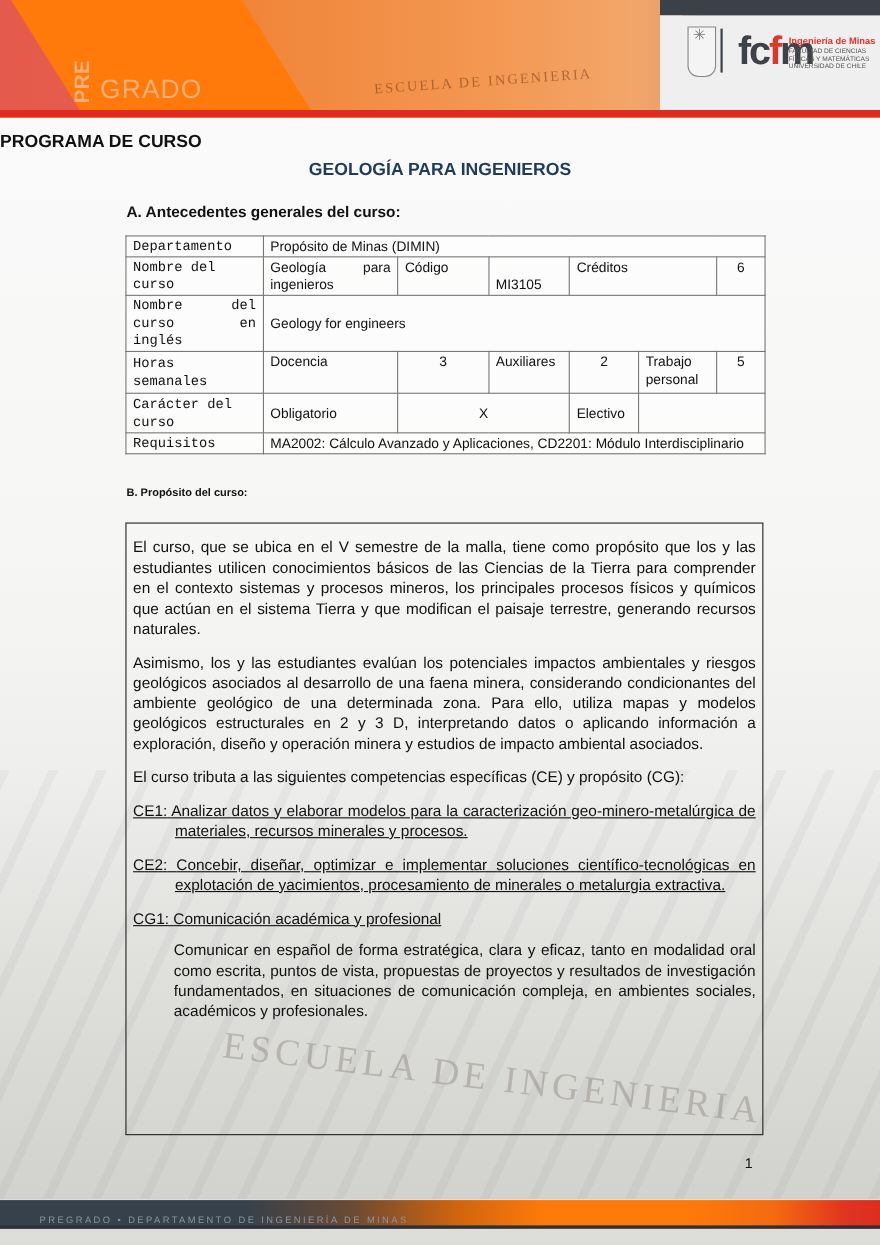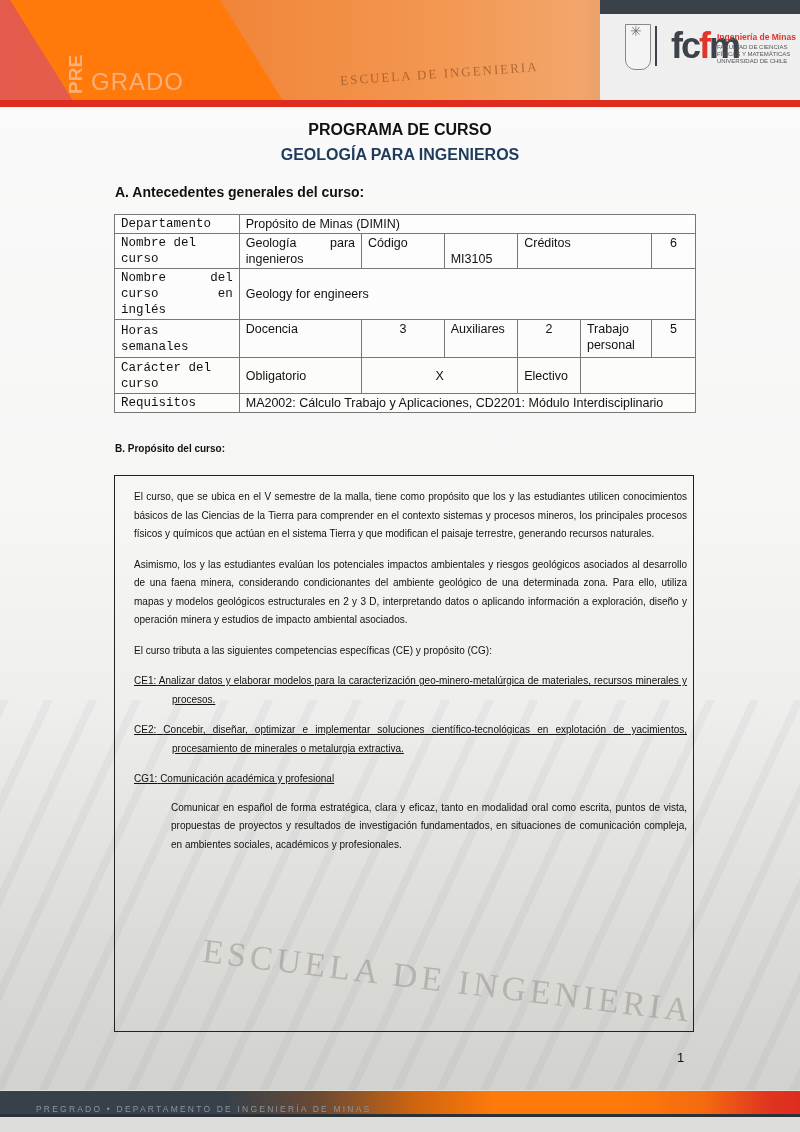--- a/index.html
+++ b/index.html
@@ -70,41 +70,41 @@
   .logo .crest::before { content: "\2733"; position: absolute; left: 4px; top: -2px; font-size: 14px; color: #777; }
   .logo .fcfm {
     position: absolute; left: 30px; top: 2px; font-size: 36px; letter-spacing: -2px;
     color: #3c4248; font-weight: bold; line-height: 40px; border-left: 2px solid #3c4248; padding-left: 14px;
   }
   .logo .fcfm .f2 { color: #e0352a; }
   .logo .ing { position: absolute; left: 92px; top: 8px; font-size: 8.5px; color: #e0352a; white-space: nowrap; font-weight: bold; }
   .logo .fac { position: absolute; left: 92px; top: 20px; font-size: 6px; line-height: 7px; color: #555; white-space: pre; }
 
   
-  .title1 { position: absolute; left: 0; width: 800px; top: 121px; text-align: center; font-weight: bold; font-size: 16px; color: #111; }
+  .title1 { position: absolute; left: 0; width: 800px; top: 121px; text-align: left; font-weight: bold; font-size: 16px; color: #111; }
   .title2 { position: absolute; left: 0; width: 800px; top: 146px; text-align: center; font-weight: bold; font-size: 16px; color: #1f3a5a; }
   .sec-a { position: absolute; left: 115px; top: 184px; font-weight: bold; font-size: 14px; }
   .sec-b { position: absolute; left: 115px; top: 443px; font-weight: bold; font-size: 10px; }
 
   
   table.info {
     position: absolute; left: 114px; top: 214px; width: 582px;
     border-collapse: collapse; font-size: 12.5px; background: rgba(255,255,255,0.6);
   }
   table.info td { border: 1px solid #777; padding: 1px 6px; vertical-align: top; line-height: 16px; }
   table.info td.label { vertical-align: middle; width: 120px; font-family: Liberation Mono, monospace; }
   table.info td.center { text-align: center; }
   table.info td.lastline { text-align: justify; }
   .it { }
 
   
   .purpose {
     position: absolute; left: 114px; top: 475px; width: 580px; height: 557px;
-    border: 1.5px solid #222; box-sizing: border-box; padding: 12px 6px 0 19px;
-    font-size: 10px; line-height: 18.5px; text-align: justify;
+    border: 1.5px solid #222; box-sizing: border-box; padding: 12px 6px 0 6px;
+    font-size: 14px; line-height: 18.5px; text-align: justify;
   }
   .purpose p { margin: 0 0 12px 0; }
   .purpose .ce { margin: 0 0 12px 0; padding-left: 38px; text-indent: -38px; text-decoration: underline; }
   .purpose .cg-desc { margin: 0 0 12px 37px; }
 
   .page-num { position: absolute; left: 677px; top: 1050px; font-size: 13px; color: #111; }
 
   
   .footer {
     position: absolute; left: 0; top: 1091px; width: 800px; height: 26px;
@@ -186,21 +186,21 @@
   </tr>
   <tr style="height:36px">
     <td class="label">Carácter del curso</td>
     <td style="vertical-align:middle">Obligatorio</td>
     <td colspan="2" class="center" style="vertical-align:middle">X</td>
     <td style="vertical-align:middle">Electivo</td>
     <td colspan="2"></td>
   </tr>
   <tr>
     <td class="label">Requisitos</td>
-    <td colspan="6" class="lastline">MA2002: Cálculo Trabajo y Aplicaciones, CD2201: Módulo Interdisciplinario</td>
+    <td colspan="6" class="lastline">MA2002: Cálculo Avanzado y Aplicaciones, CD2201: Módulo Interdisciplinario</td>
   </tr>
 </tbody>
   </table>
 
 <div class="sec-b">B.  Propósito del curso:</div>
 
 <div class="purpose">
   <p>El curso, que se ubica en el V semestre de la malla, tiene como propósito que los y las estudiantes utilicen conocimientos básicos de las Ciencias de la Tierra para comprender en el contexto sistemas y procesos mineros, los principales procesos físicos y químicos que actúan en el sistema Tierra y que modifican el paisaje terrestre, generando recursos naturales.</p>
   <p>Asimismo, los y las estudiantes evalúan los potenciales impactos ambientales y riesgos geológicos asociados al desarrollo de una faena minera, considerando condicionantes del ambiente geológico de una determinada zona. Para ello, utiliza mapas y modelos geológicos estructurales en 2 y 3 D, interpretando datos o aplicando información a exploración, diseño y operación minera y estudios de impacto ambiental asociados.</p>
   <p>El curso tributa a las siguientes competencias específicas (CE) y propósito (CG):</p>

